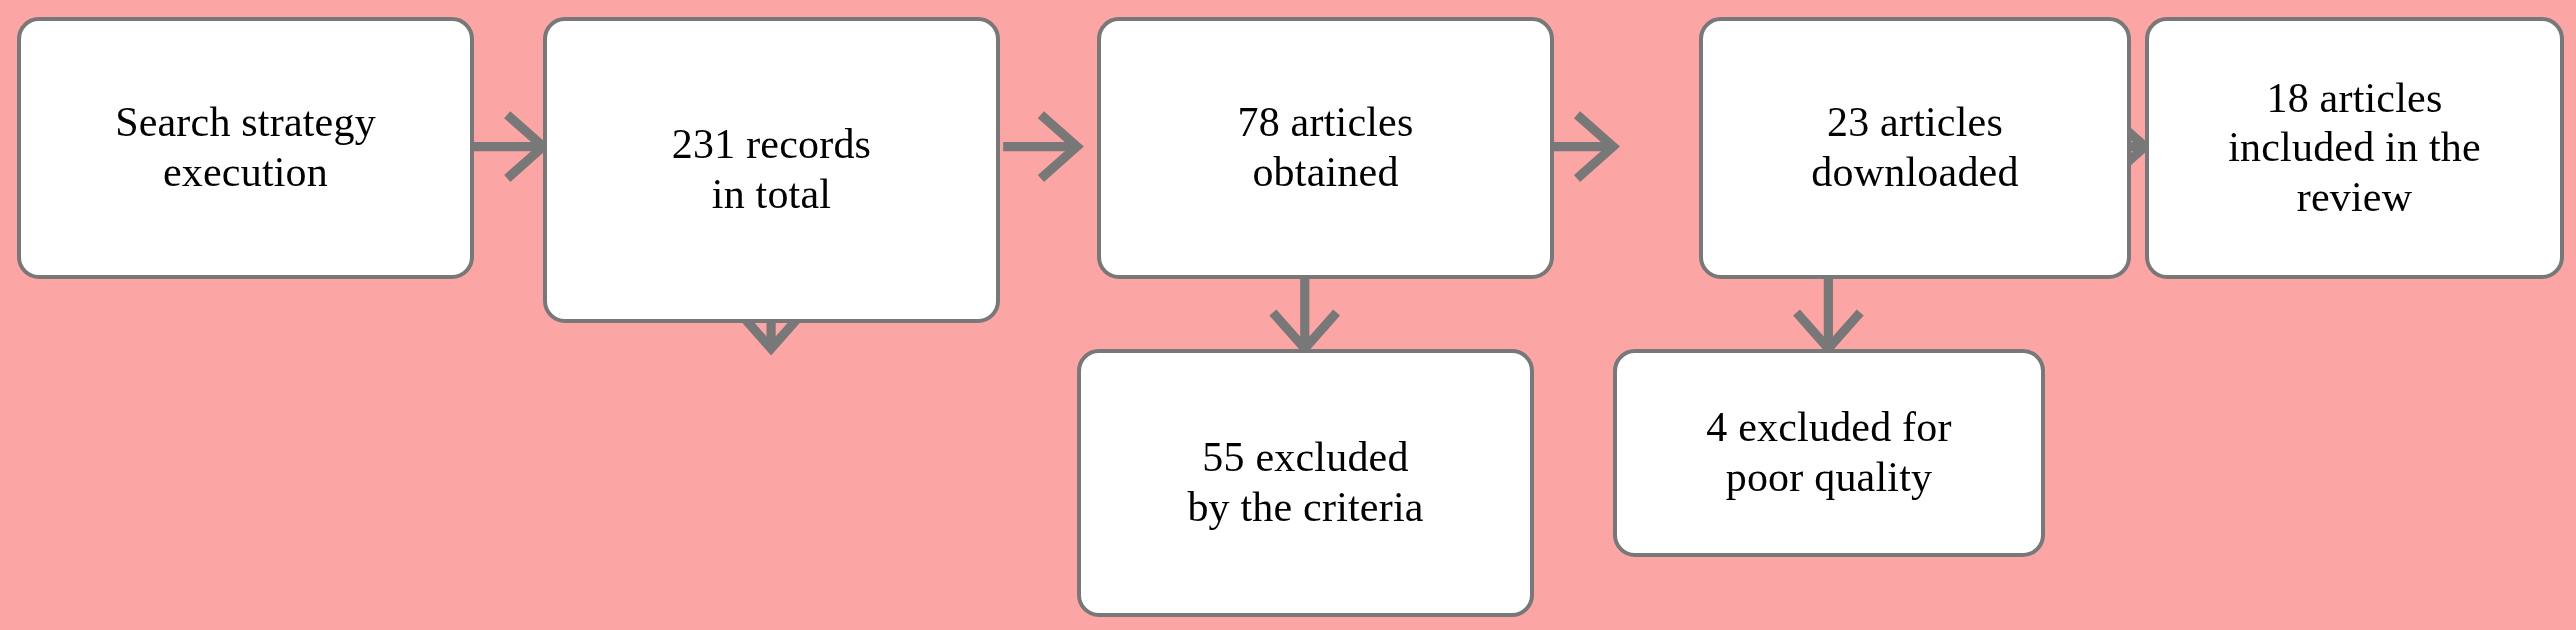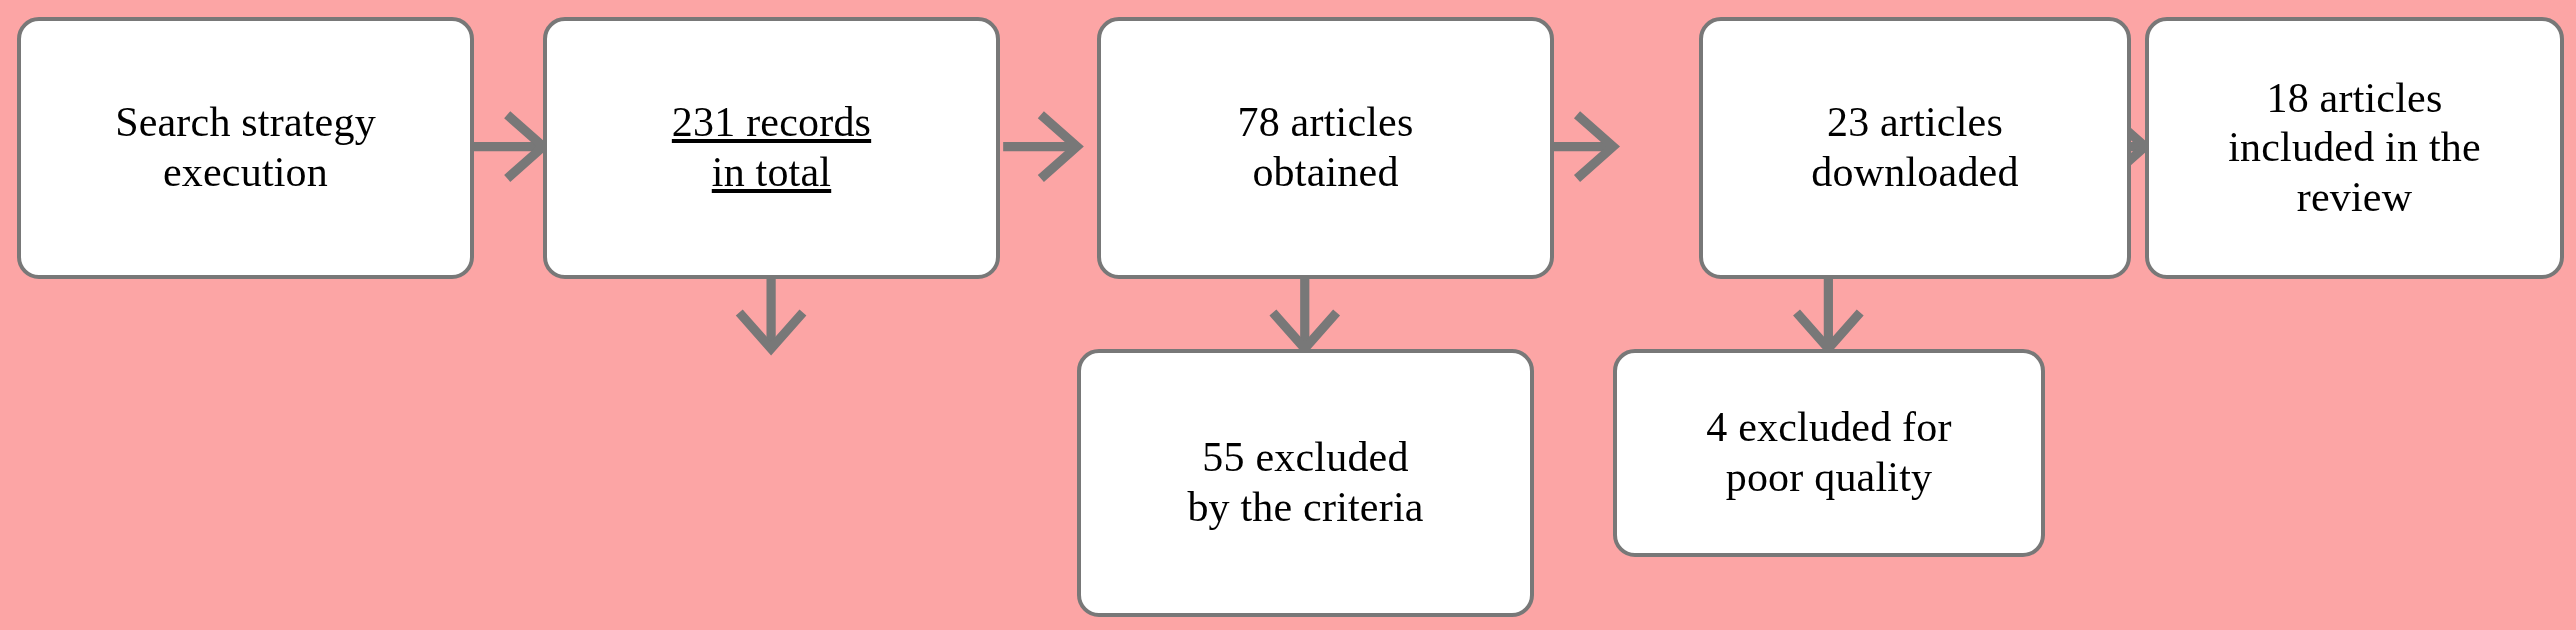--- a/index.html
+++ b/index.html
@@ -90,21 +90,21 @@
       <line x1="2182" y1="333" x2="2182" y2="409" stroke="#787878" stroke-width="11"></line>
       <polyline points="2144,373 2182,416 2220,373" fill="none" stroke="#787878" stroke-width="11" stroke-linecap="butt" stroke-linejoin="miter"></polyline>
     </g>
   </svg>
 
   <div class="node-box" style="left: 17px; width: 457px; top: 17px; height: 262px;">
     <span class="node-label">Search strategy
 execution</span>
   </div>
 
-  <div class="node-box" style="left:543px; top:17px; width:457px; height:262px;text-decoration:underline;">
+  <div class="node-box" style="left:543px; top:17px; width:457px; height:306px;">
     <span class="node-label">231 records
 in total</span>
   </div>
 
   <div class="node-box" style="left: 1077px; top: 17px; width: 457px; height: 262px; margin-left: 20px;">
     <span class="node-label">78 articles
 obtained</span>
   </div>
 
   <div class="node-box" style="left: 1699px; top: 17px; width: 432px; height: 262px;">

